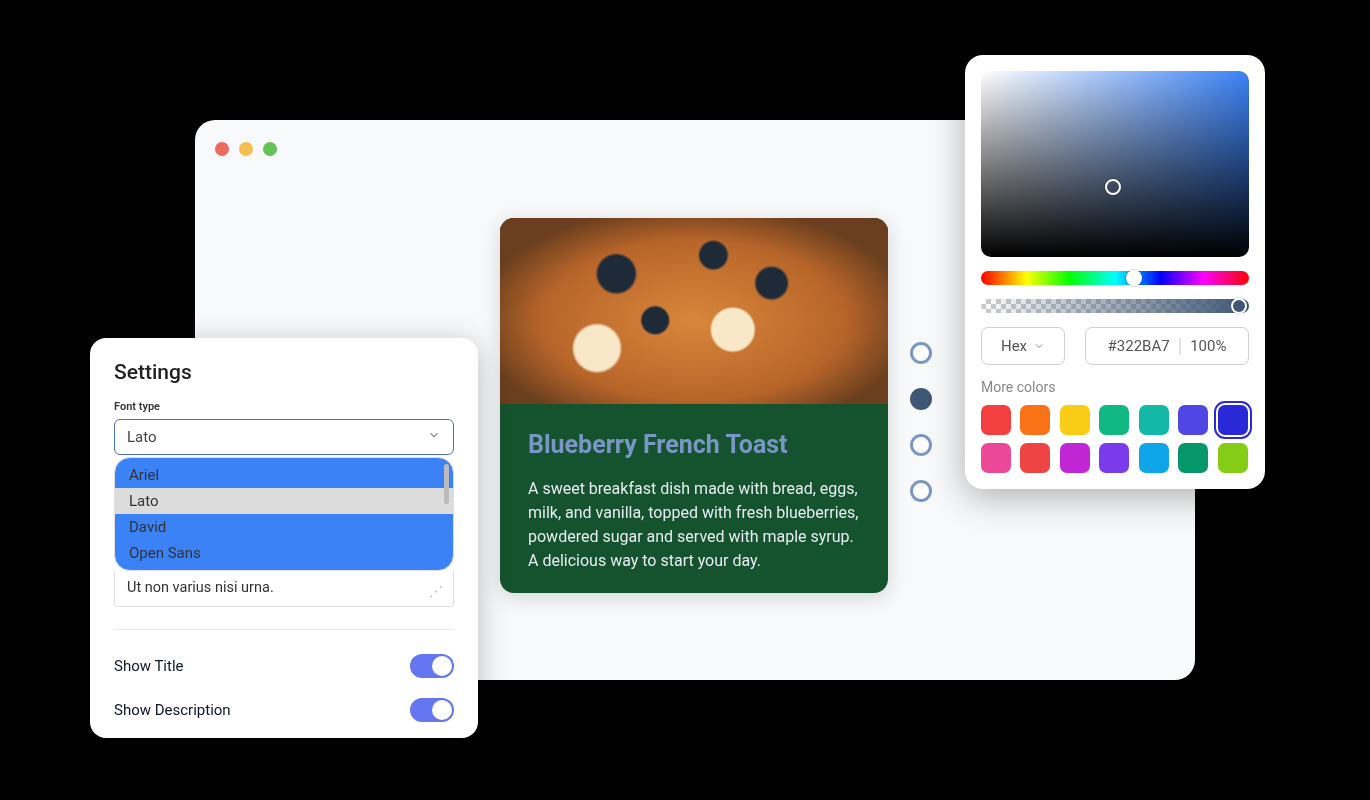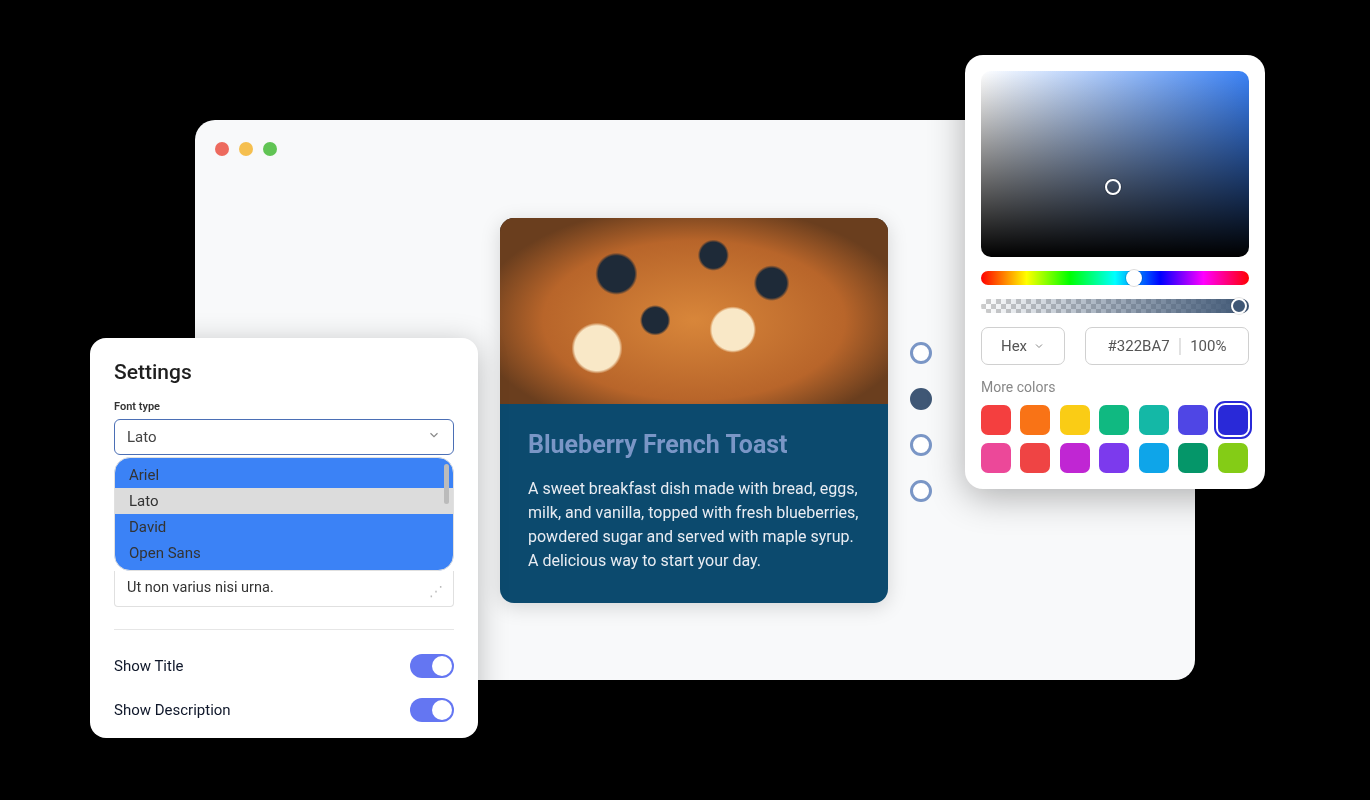--- a/index.html
+++ b/index.html
@@ -42,22 +42,22 @@
       radial-gradient(circle at 30% 30%, #1e2a38 0%, #1e2a38 6%, transparent 7%),
       radial-gradient(circle at 55% 20%, #1e2a38 0%, #1e2a38 5%, transparent 6%),
       radial-gradient(circle at 70% 35%, #1e2a38 0%, #1e2a38 5%, transparent 6%),
       radial-gradient(circle at 40% 55%, #1e2a38 0%, #1e2a38 5%, transparent 6%),
       radial-gradient(circle at 60% 60%, #f9e8c7 0%, #f9e8c7 8%, transparent 9%),
       radial-gradient(circle at 25% 70%, #f9e8c7 0%, #f9e8c7 7%, transparent 8%),
       radial-gradient(ellipse at 50% 55%, #d8863a 0%, #b8652a 55%, #6a3e1e 80%),
       #1a1410;
   }
   .card-body {
-    background: #0c4a6e;
-    padding: 26px 28px 30px;
+    background: #14532d;
+    padding: 26px 28px 20px;
     color: #fff;
   }
   .card-title {
     color: #7a96c6;
     font-size: 25px;
     font-weight: 700;
     margin-bottom: 18px;
   }
   .card-desc {
     font-size: 16px;

